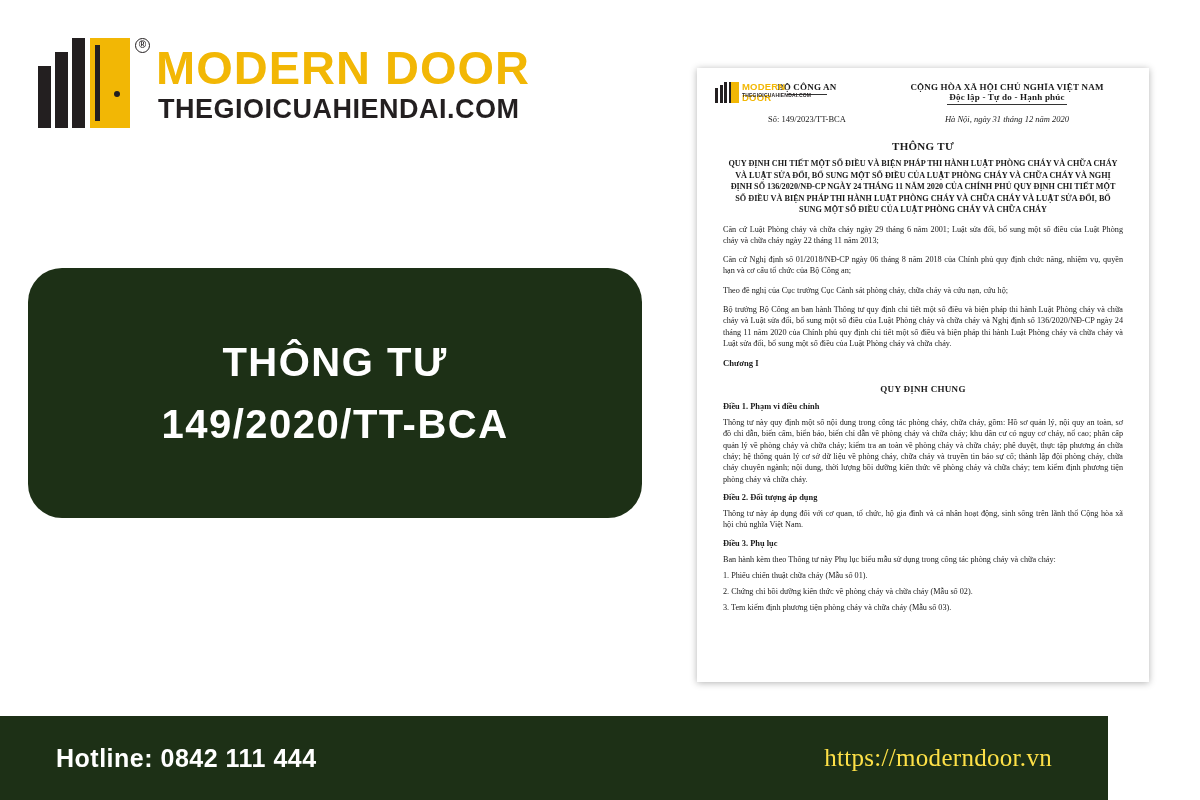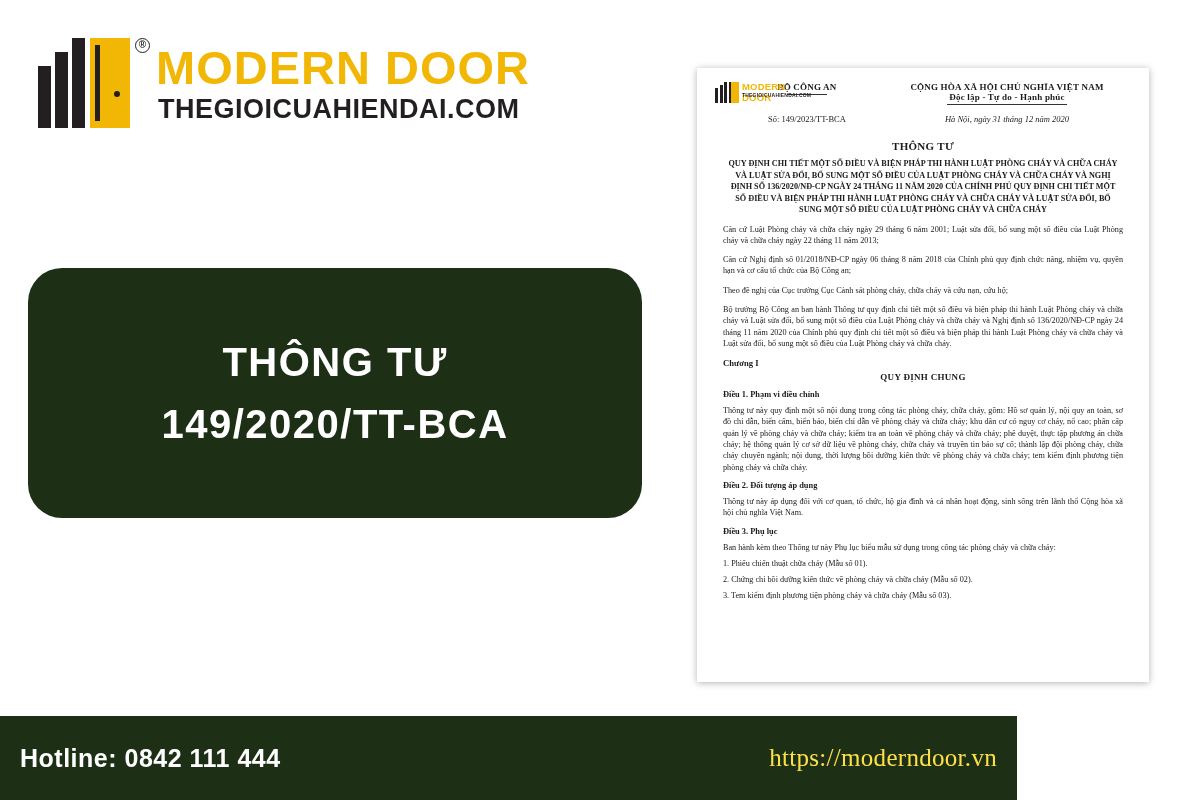--- a/index.html
+++ b/index.html
@@ -181,44 +181,44 @@
   }
   .doc-chapter {
     font-size: 8.6px;
     font-weight: bold;
     margin-top: 9px;
   }
   .doc-chapter-title {
     font-size: 9px;
     font-weight: bold;
     text-align: center;
-    margin-top: 4px;
+    margin-top: 16px;
     letter-spacing: .3px;
   }
   .doc-article {
     font-size: 8.4px;
     font-weight: bold;
     margin-top: 8px;
   }
   .doc-item {
     font-size: 8.2px;
     line-height: 11.3px;
     margin-top: 5px;
   }
 
   
   #footer {
     position: absolute;
     left: 0; bottom: 0;
-    width: 1017px; height: 84px;
+    width: 1108px; height: 84px;
     background: #1d3016;
     display: flex;
     align-items: center;
     justify-content: space-between;
-    padding: 0 20px;
+    padding: 0 56px;
   }
   #footer-hotline {
     color: #ffffff;
     font-size: 25px;
     font-weight: bold;
     letter-spacing: .5px;
   }
   #footer-website {
     color: #fde047;
     font-size: 25px;

